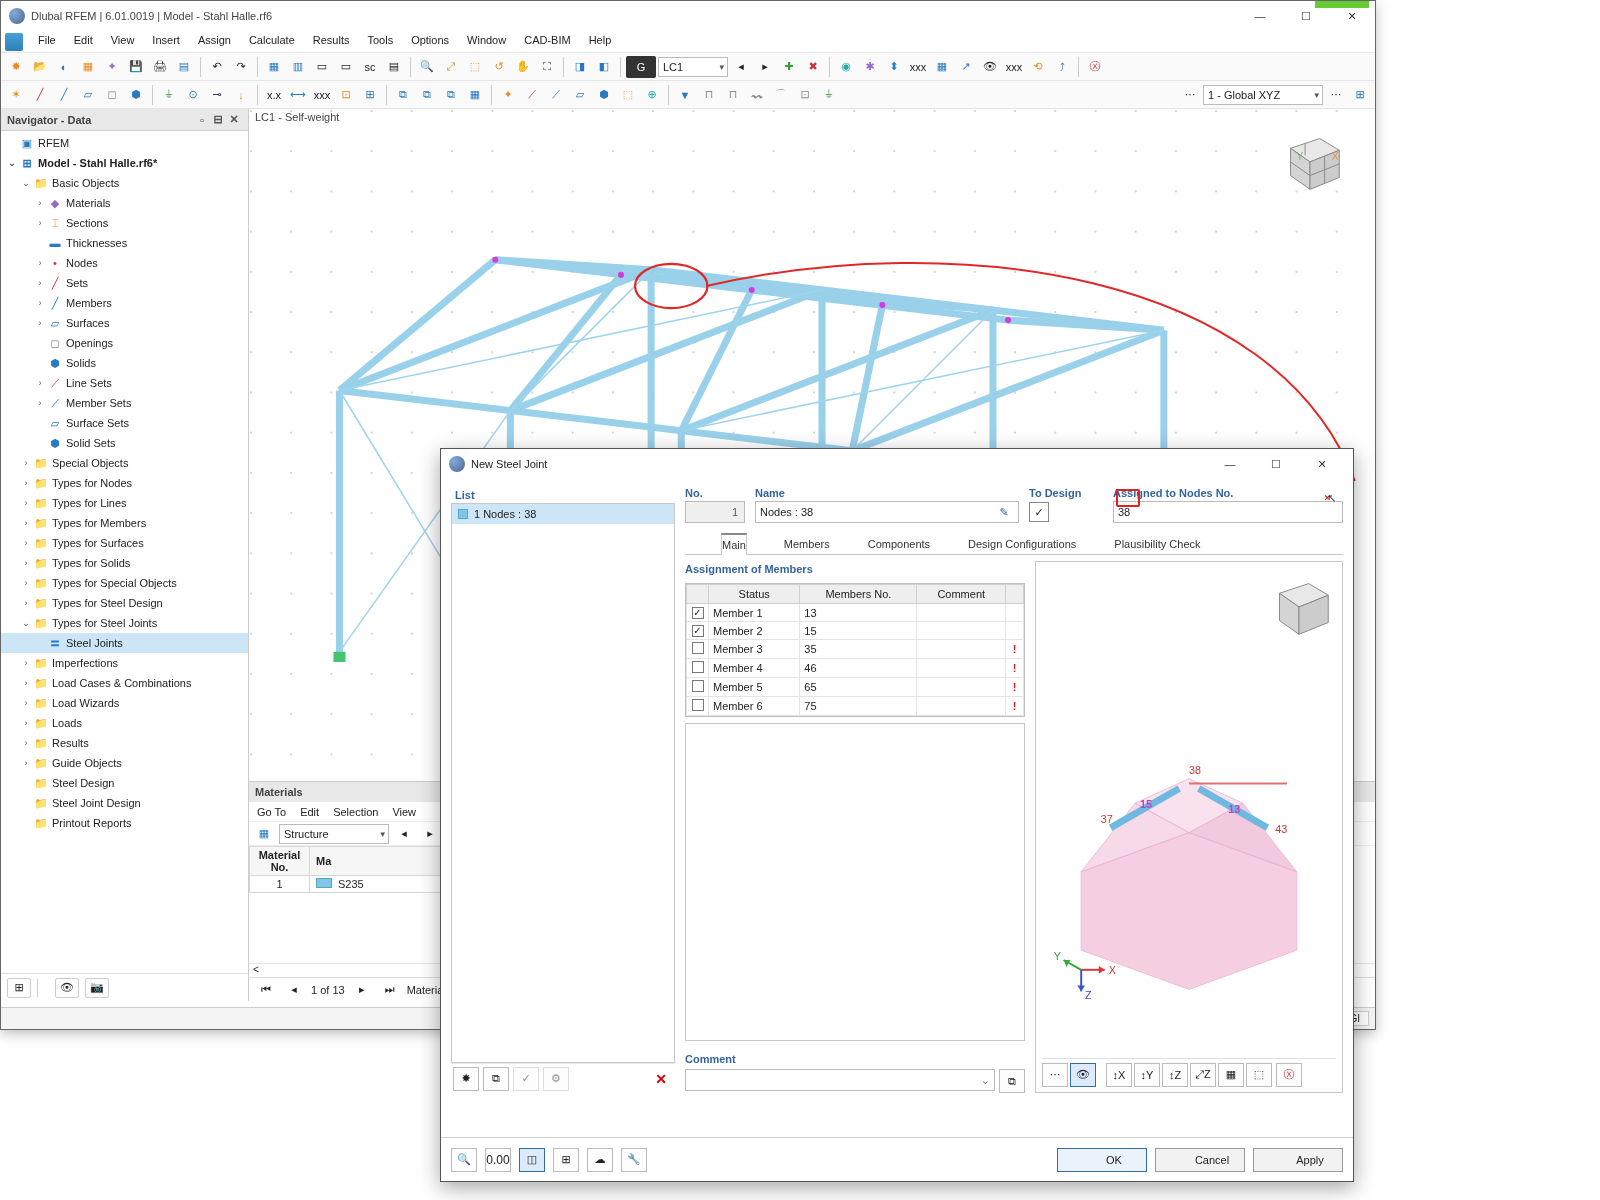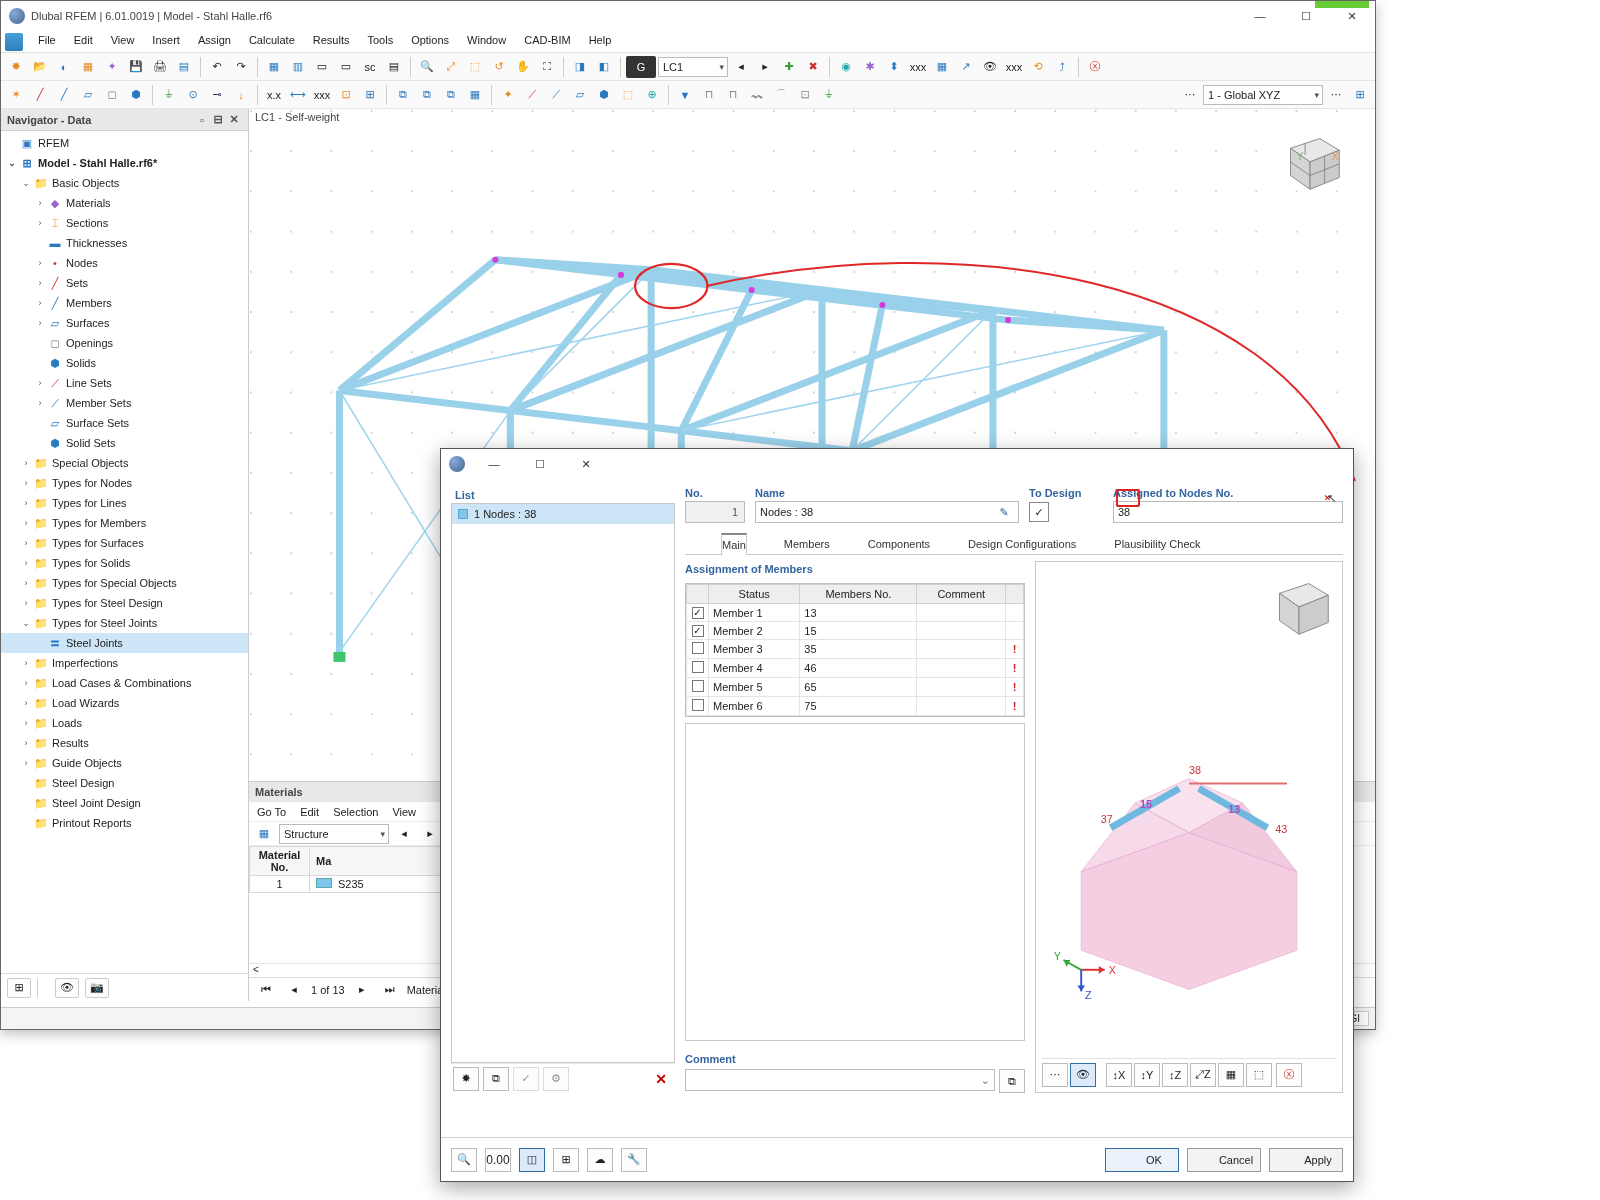--- a/index.html
+++ b/index.html
@@ -120,21 +120,21 @@
   .comment-row { display:flex; flex-direction:column; gap:2px; margin-top:6px; }
   .comment-row .cin { display:flex; gap:4px; }
   .comment-row .cin .finput { flex:1; }
 
   .dlg-bottom-tb { height:30px; display:flex; align-items:center; gap:4px; padding:0 2px; border-top:1px solid #e8e8e8; margin-top:auto; }
   .dlg-bottom-tb .spacer { flex:1; }
   .xbtn { color:#c00; font-weight:bold; font-size:14px; width:24px; text-align:center; }
 
   .dlg-footer { height:44px; border-top:1px solid #d0d0d0; display:flex; align-items:center; padding:0 10px; gap:8px; }
   .dlg-footer .spacer { flex:1; }
-  .dbtn { width:74px; height:24px; border:1px solid #9a9a9a; background:#f2f2f2; display:flex; align-items:center; justify-content:center;padding-left:24px; }
+  .dbtn { width:90px; height:24px; border:1px solid #9a9a9a; background:#f2f2f2; display:flex; align-items:center; justify-content:center;padding-left:24px; }
   .dbtn.primary { border:1px solid #2f6ea8; background:#eaf3fc; }
   .sqbtn { width:26px; height:24px; border:1px solid #bbb; background:#fdfdfd; display:flex; align-items:center; justify-content:center; }
   .sqbtn.active { border-color:#2f6ea8; background:#dceafc; }
 
 </style>
 </head>
 <body>
 
 <div class="main-window">
   <div class="accent-bar"></div>
@@ -602,20 +602,21 @@
   <div class="statusbar">
     <div class="sb">SNAP</div>
     <div class="sb">GRID</div>
     <div class="sb">LGI</div>
   </div>
 </div>
 
 <div class="dialog">
   <div class="dlg-title">
     <div class="dico"></div>
+    <div class="t">New Steel Joint</div>
     <div class="winctrls">
       <div class="btn">—</div>
       <div class="btn">☐</div>
       <div class="btn close">✕</div>
     </div>
   </div>
 
   <div class="dlg-body">
     <div class="dlg-top">
 

